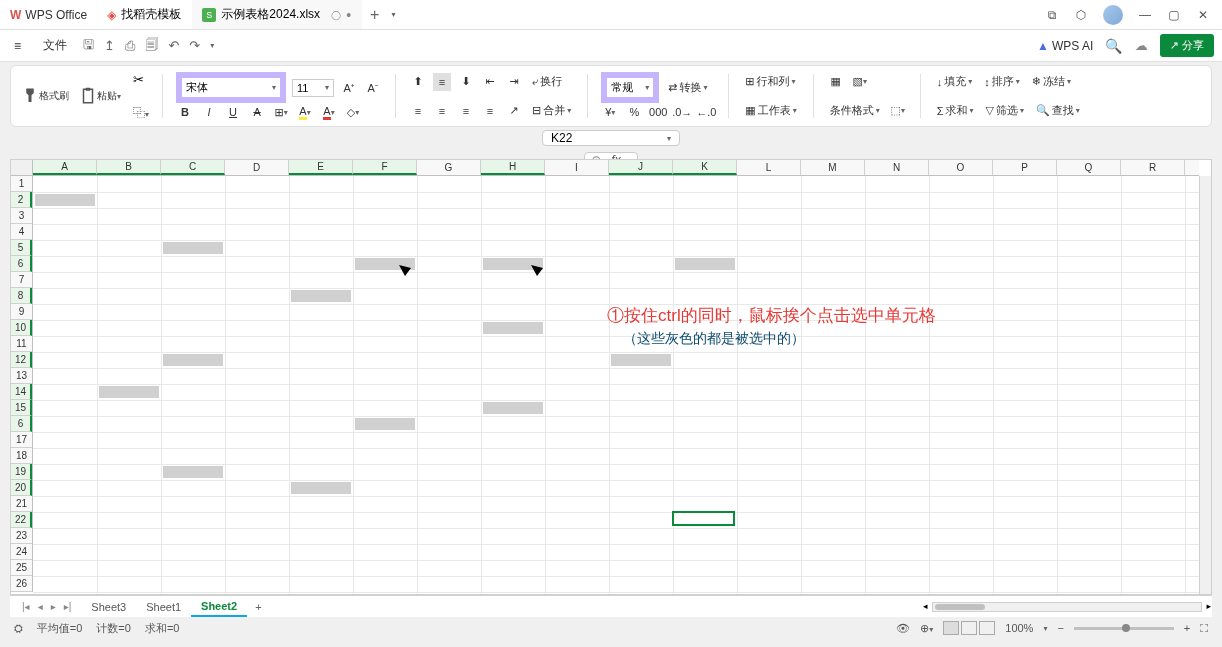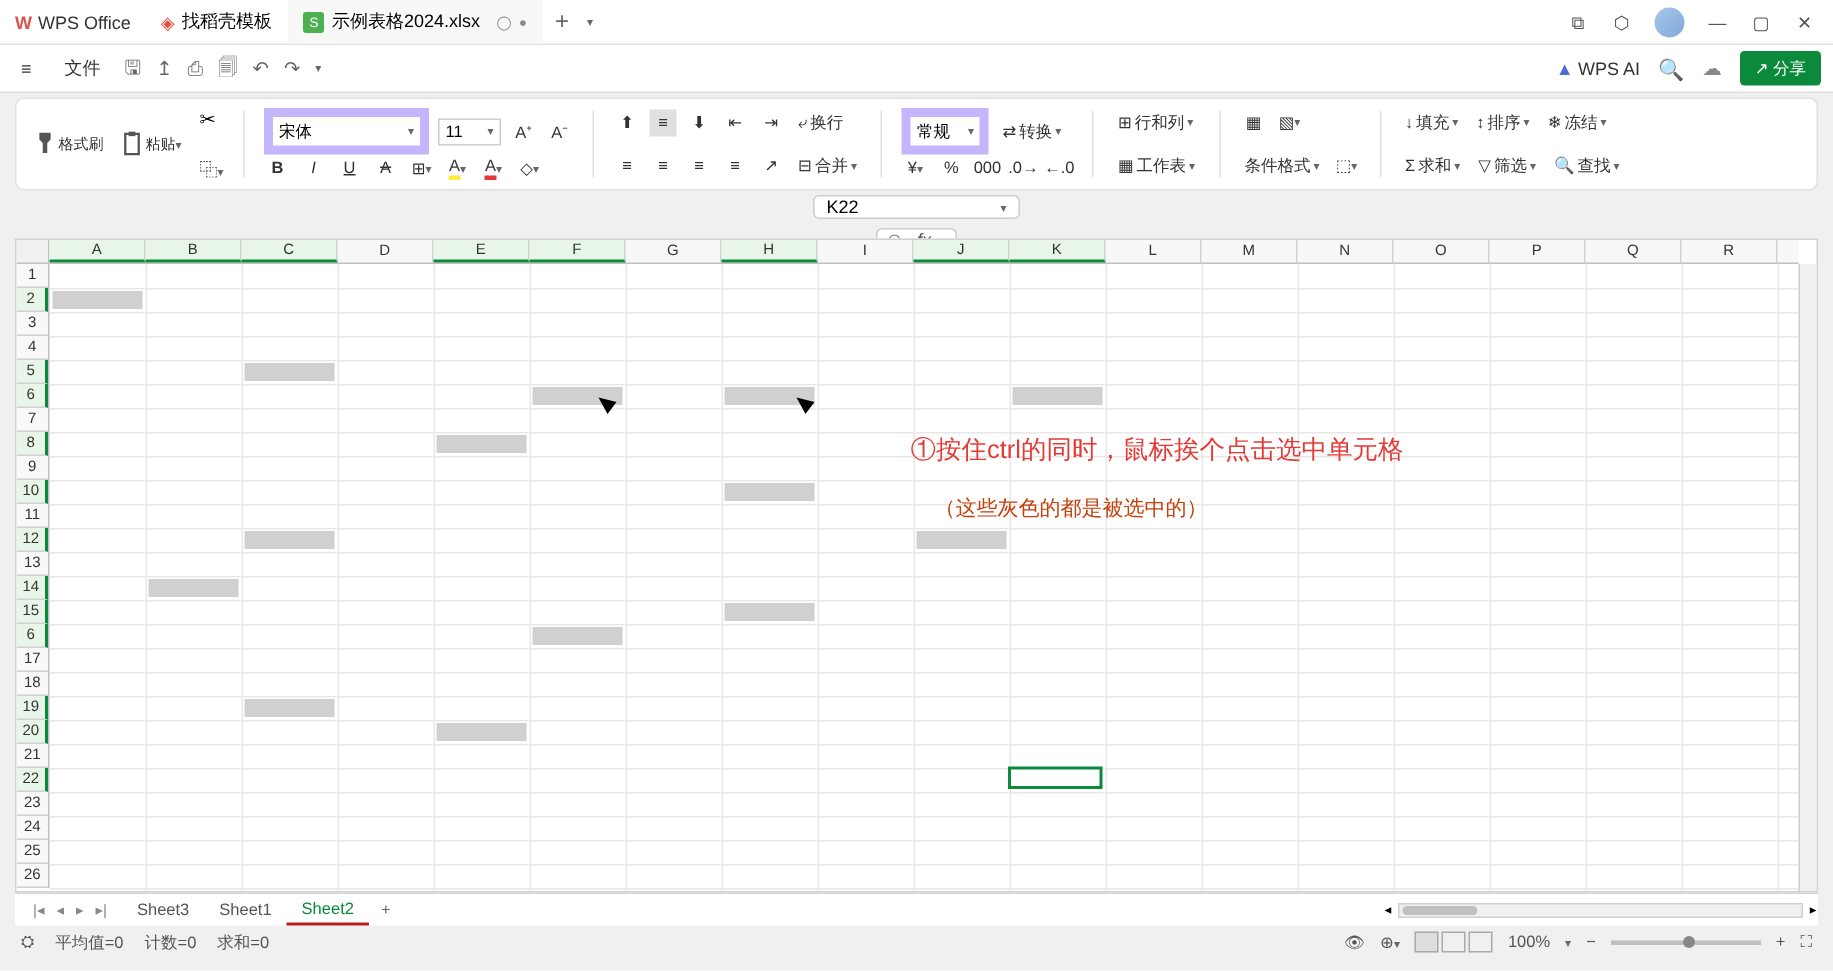--- a/index.html
+++ b/index.html
@@ -61,29 +61,29 @@
 .cells { position: absolute; top: 16px; left: 22px; right: 12px; bottom: 0; }
 .cell-line-v { position: absolute; top: 0; bottom: 0; width: 1px; background: #e8e8e8; }
 .cell-line-h { position: absolute; left: 0; right: 0; height: 1px; background: #e8e8e8; }
 .sel-cell { position: absolute; background: #d0d0d0; }
 .active-cell { position: absolute; border: 2px solid #0a8a3a; background: #fff; }
 .vscroll { position: absolute; right: 0; top: 16px; width: 12px; bottom: 0; background: #f0f0f0; border-left: 1px solid #d0d0d0; }
 
 
 .anno-title { position: absolute; color: #1a73e8; font-size: 22px; font-weight: normal; }
 .anno-red1 { position: absolute; color: #e53935; font-size: 17px; }
-.anno-red2 { position: absolute; color: #c2410c; font-size: 14px; }
+.anno-red2 { position: absolute; color: #0c4a6e; font-size: 14px; }
 .arrow { position: absolute; }
 
 
 .sheet-bar { height: 22px; background: #fff; border-top: 1px solid #d0d0d0; display: flex; align-items: center; padding: 0 10px; font-size: 11px; margin: 0 10px; }
 .nav-btns { display: flex; gap: 4px; margin-right: 8px; }
 .nav-b { color: #888; font-size: 10px; padding: 0 2px; }
 .sheet-tab { padding: 3px 10px; color: #555; cursor: pointer; }
-.sheet-tab.active { color: #0a8a3a; border-bottom: 2px solid #b91c1c; font-weight: 400; }
+.sheet-tab.active { color: #0a8a3a; border-bottom: 2px solid #0ea5e9; font-weight: 700; }
 .hscroll { margin-left: auto; width: 270px; height: 10px; background: #f0f0f0; border: 1px solid #d0d0d0; position: relative; }
 .hscroll .thumb { position: absolute; left: 2px; top: 1px; width: 50px; height: 6px; background: #c0c0c0; border-radius: 3px; }
 
 
 .status-bar { height: 22px; display: flex; align-items: center; padding: 0 14px; font-size: 11px; color: #555; gap: 14px; }
 .status-right { margin-left: auto; display: flex; align-items: center; gap: 10px; }
 .zoom-slider { width: 100px; height: 3px; background: #c0c0c0; position: relative; }
 .zoom-slider .zthumb { position: absolute; left: 48px; top: -3px; width: 8px; height: 8px; background: #888; border-radius: 50%; }
 .view-btns { display: flex; gap: 2px; }
 .vw { width: 16px; height: 14px; border: 1px solid #aaa; }
@@ -390,21 +390,21 @@
       <div class="sel-cell" style="left: 578px; top: 178px; width: 60px; height: 12px;"></div>
       <div class="sel-cell" style="left: 66px; top: 210px; width: 60px; height: 12px;"></div>
       <div class="sel-cell" style="left: 450px; top: 226px; width: 60px; height: 12px;"></div>
       <div class="sel-cell" style="left: 322px; top: 242px; width: 60px; height: 12px;"></div>
       <div class="sel-cell" style="left: 130px; top: 290px; width: 60px; height: 12px;"></div>
       <div class="sel-cell" style="left: 258px; top: 306px; width: 60px; height: 12px;"></div>
       <div class="active-cell" style="left: 639px; top: 335px; width: 63px; height: 15px;"></div>
     </div>
   <div class="vscroll"></div>
 
-  <div class="anno-red1" style="left:596px; top:128px;">①按住ctrl的同时，鼠标挨个点击选中单元格</div>
+  <div class="anno-red1" style="left:596px; top:144px;">①按住ctrl的同时，鼠标挨个点击选中单元格</div>
   <div class="anno-red2" style="left:612px; top:170px;">（这些灰色的都是被选中的）</div>
 
   <svg class="arrow" style="left:378px; top:100px;" width="80" height="50">
     <line x1="70" y1="45" x2="15" y2="8"></line>
       <polygon points="10,5 22,8 16,16"></polygon>
   </svg>
   <svg class="arrow" style="left:510px; top:100px;" width="80" height="50">
     <line x1="70" y1="45" x2="15" y2="8"></line>
       <polygon points="10,5 22,8 16,16"></polygon>
   </svg>

